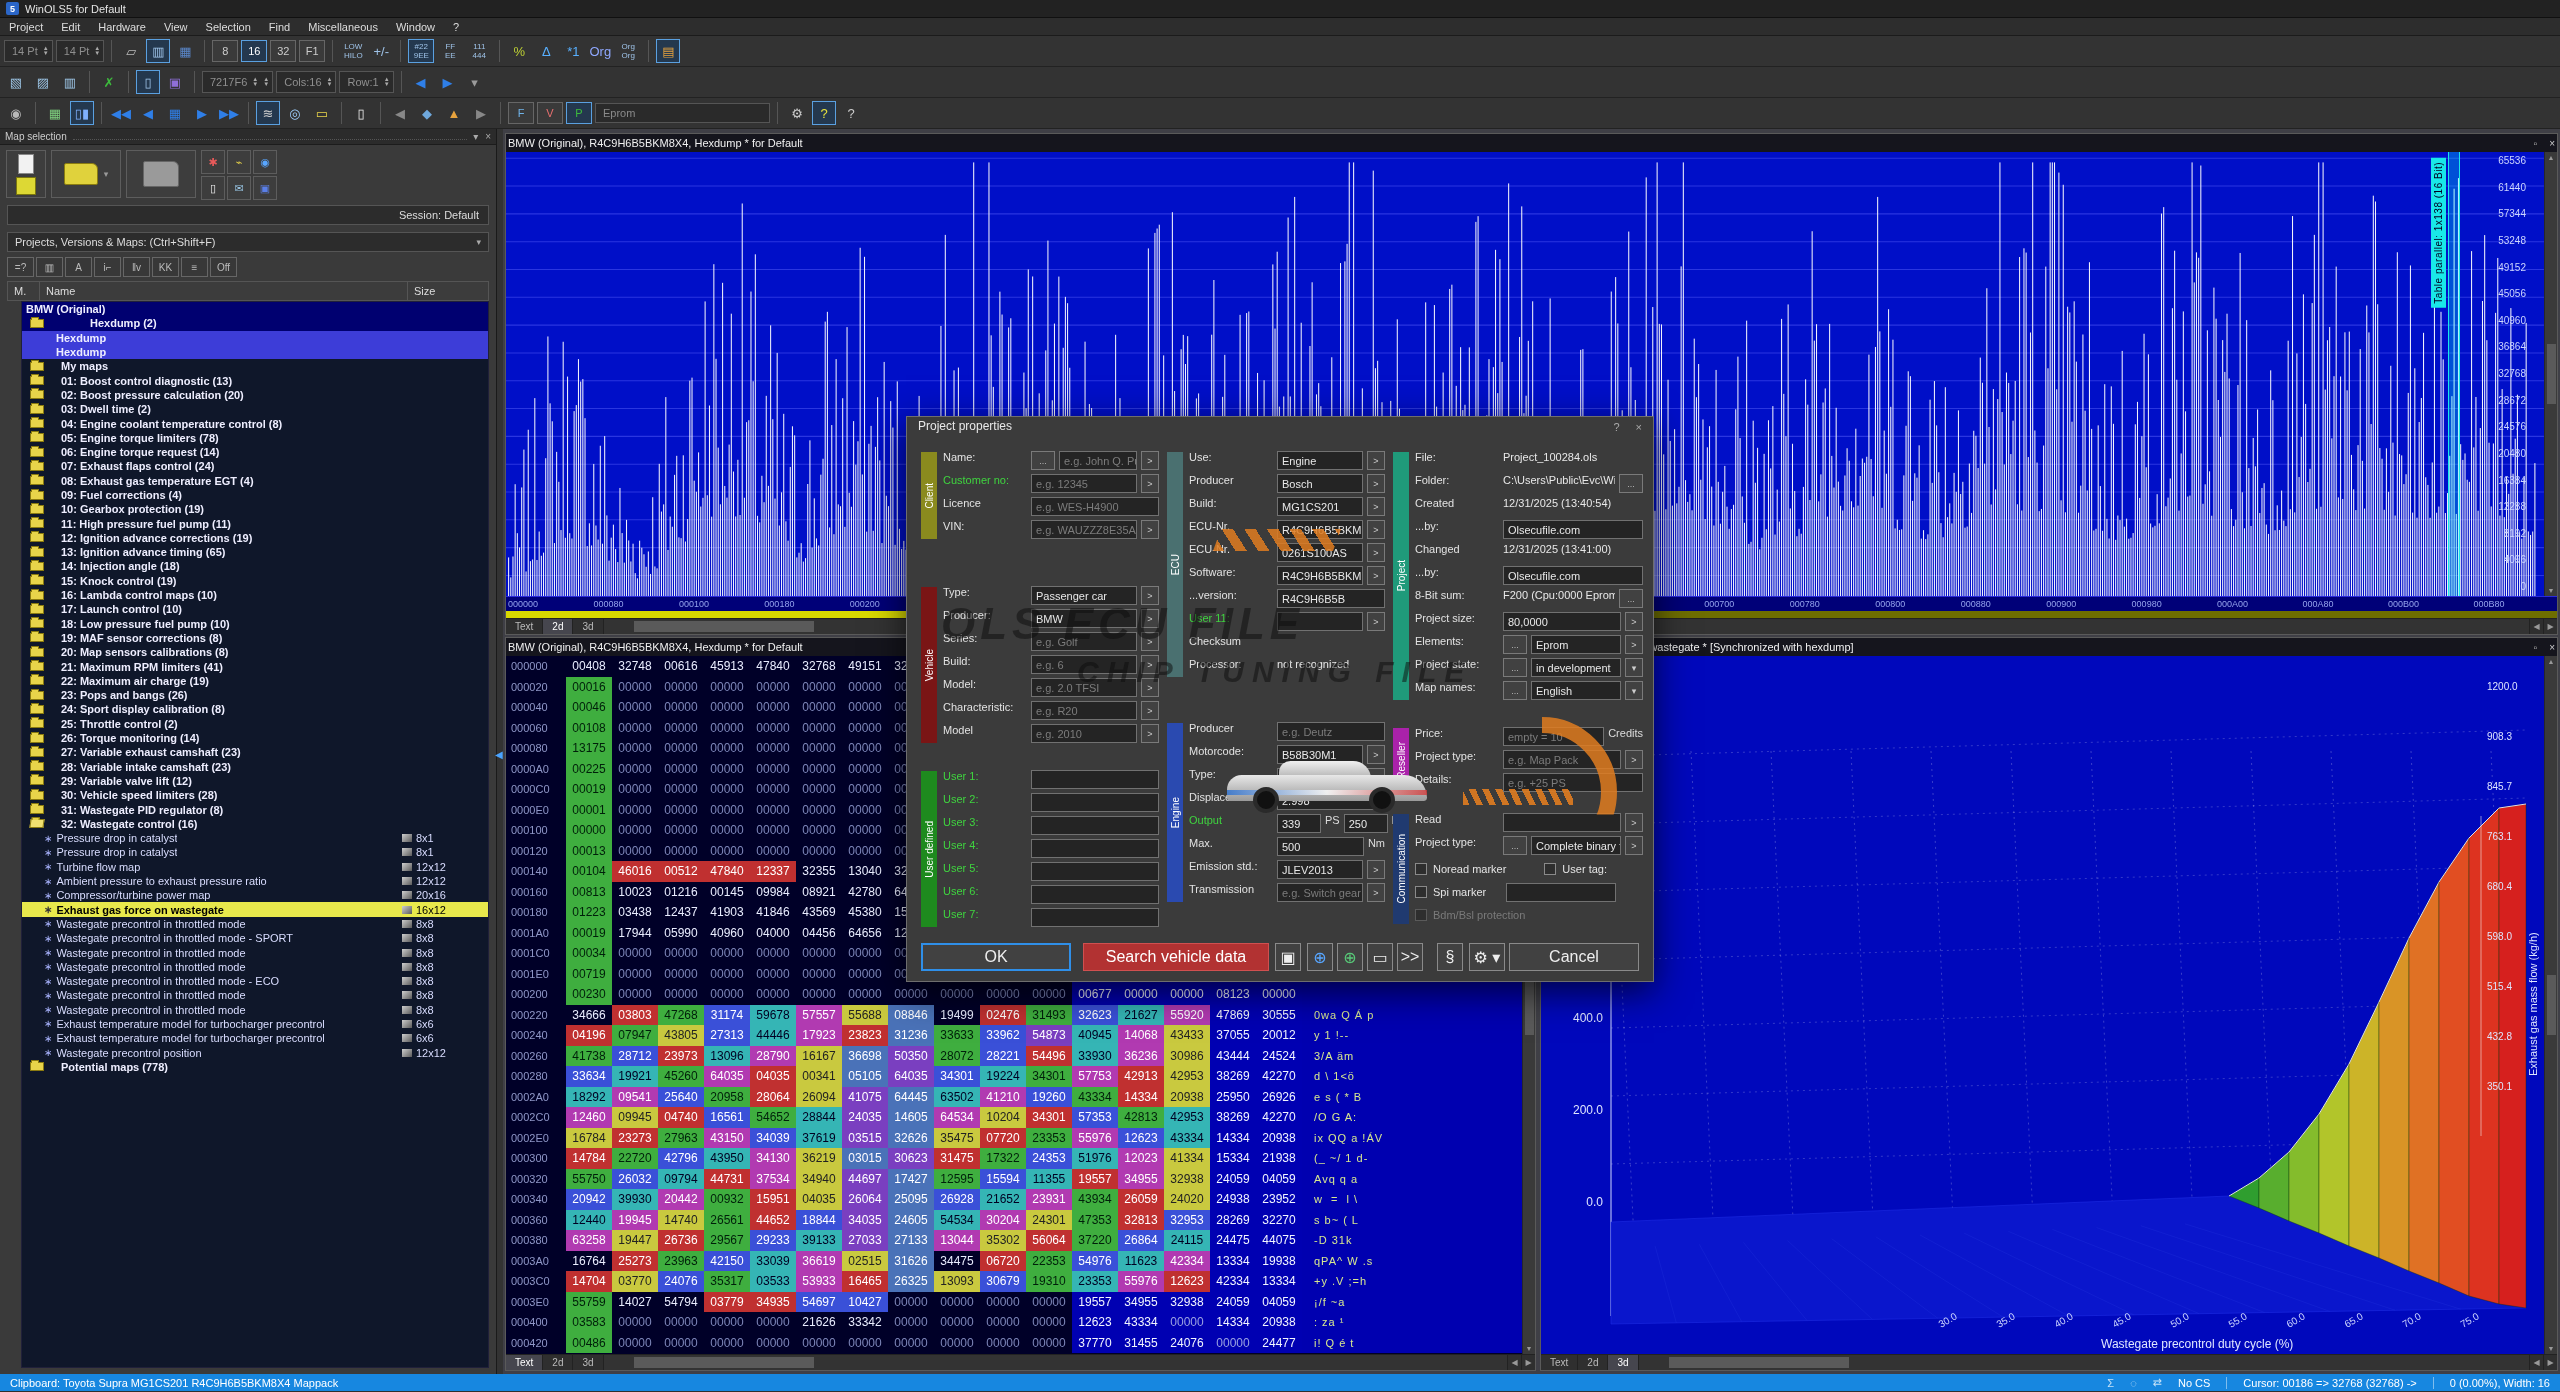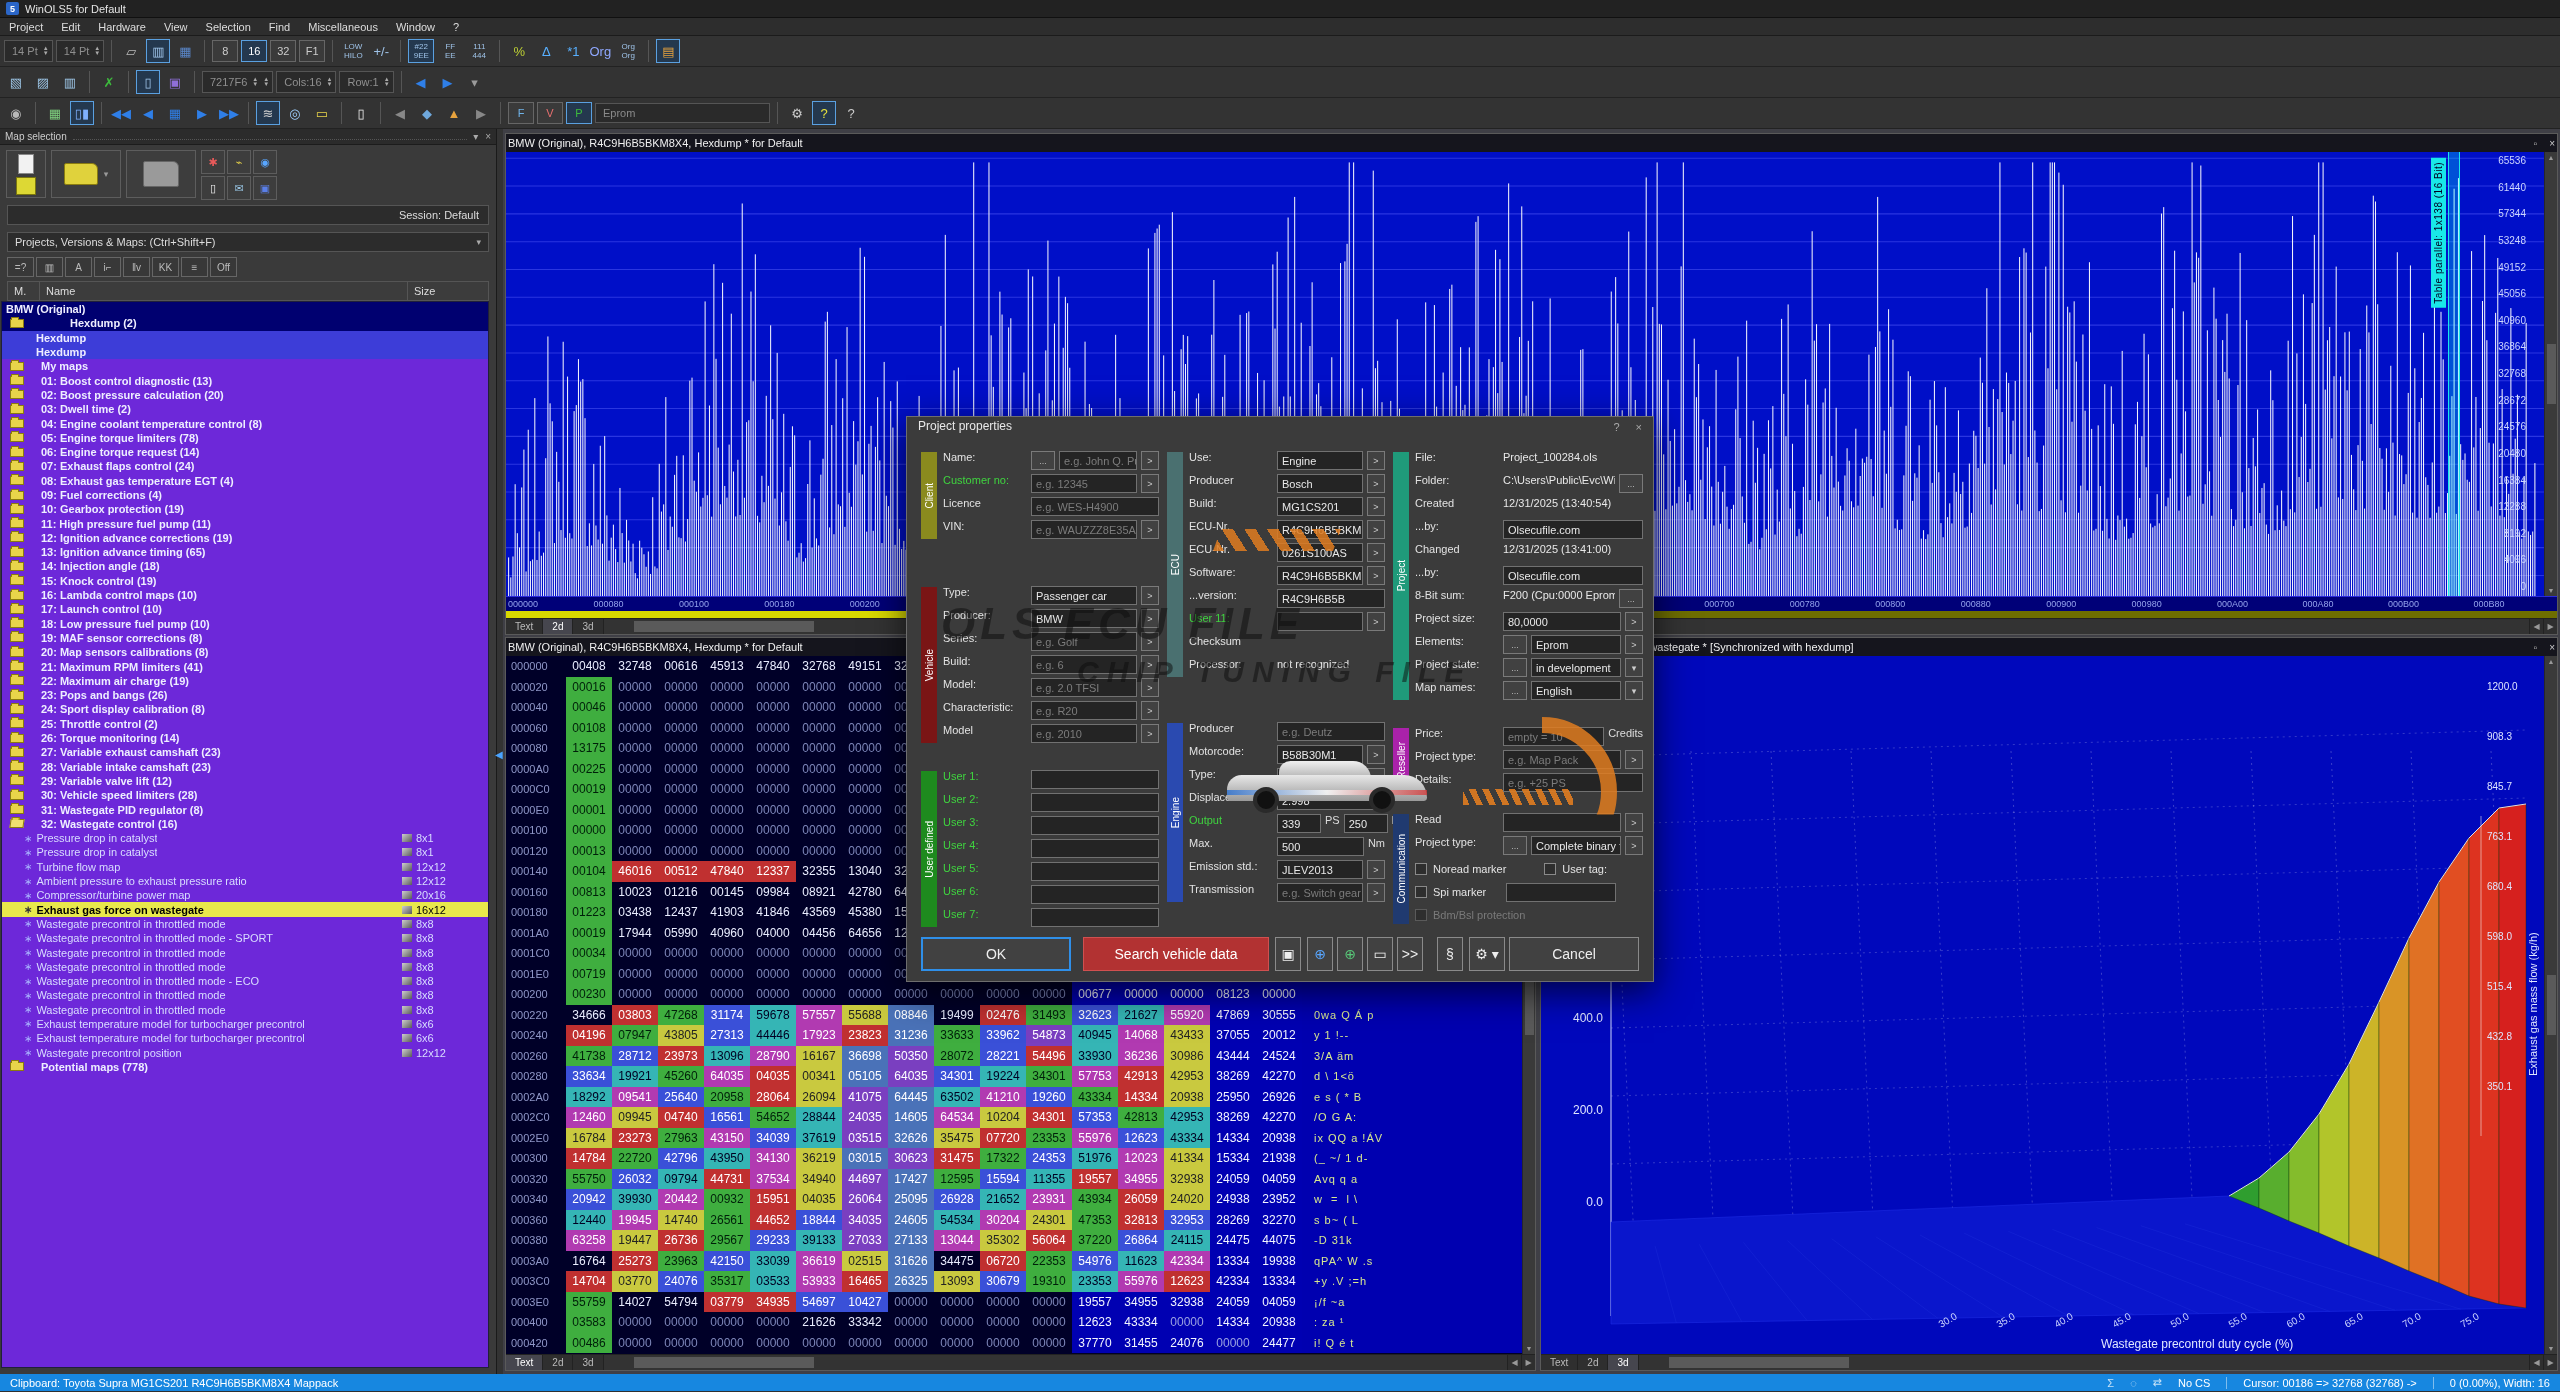--- a/index.html
+++ b/index.html
@@ -39,21 +39,21 @@
 .ic-gray{width:36px;height:26px;background:#9a9a9a;border:1px solid #666;border-radius:2px 6px 2px 2px;}
 .sb-minigrid{display:grid;grid-template-columns:24px 24px 24px;grid-auto-rows:24px;gap:2px;}
 .mini{border:1px solid #5d5d5d;background:#3d3d3d;display:flex;align-items:center;justify-content:center;font-size:11px;}
 #sb-session{height:20px;margin:0 7px 3px 7px;background:#2c2c2c;border:1px solid #555;font-size:11px;display:flex;align-items:center;justify-content:flex-end;padding:0 9px;color:#ddd;}
 #sb-combo{height:20px;margin:4px 7px;background:#2c2c2c;border:1px solid #555;font-size:11px;display:flex;align-items:center;padding:0 7px;color:#ddd;}
 #sb-combo .arr{margin-left:auto;color:#aaa;font-size:9px;}
 #sb-filter{display:flex;gap:2px;padding:1px 7px 3px 7px;}
 .sbf{height:20px;min-width:27px;border:1px solid #666;background:#383838;color:#bbb;font-size:10px;display:flex;align-items:center;justify-content:center;padding:0 4px;}
 #sb-cols{display:flex;height:20px;border:1px solid #555;background:#3c3c3c;margin:1px 7px 0 7px;font-size:11px;color:#ddd;}
 #sb-cols div{display:flex;align-items:center;padding:0 6px;border-right:1px solid #555;}
-#sb-list{flex:1;background:#6d28d9;margin:0 7px 6px 1px;border:1px solid #20203a;overflow:hidden;font-size:11px;position:relative;}
+#sb-list{flex:1;background:#0f172a;margin:0 7px 6px 21px;border:1px solid #20203a;overflow:hidden;font-size:11px;position:relative;}
 .trow{height:14.3px;display:flex;align-items:center;color:#eef;white-space:nowrap;overflow:hidden;}
 .trow .lbl{overflow:hidden;text-overflow:clip;white-space:nowrap;}
 .tr-top{background:#000070;font-weight:bold;padding-left:4px;}
 .tr-fs{background:#000070;font-weight:bold;gap:41px;}
 .tr-cs{background:#3d3dd8;font-weight:bold;padding-left:34px;}
 .tr-f{font-weight:bold;gap:12px;}
 .tr-m{color:#d9ddff;}
 .tr-hl{background:#e8e84c;color:#000;font-weight:bold;}
 .fold{width:14px;height:9px;background:#e8d44a;border:1px solid #8a7a10;margin:0 5px 0 8px;position:relative;flex:none;}
 .fold:before{content:"";position:absolute;top:-3px;left:0;width:6px;height:2px;background:#e8d44a;border:1px solid #8a7a10;border-bottom:none;}
@@ -127,21 +127,21 @@
 .dval.ph{color:#7c7c7c;}
 .dval.small{flex:none;width:44px;}
 .dtext{flex:1;color:#e8e8e8;white-space:nowrap;overflow:hidden;}
 .darr{width:18px;height:19px;flex:none;border:1px solid #7a7a7a;background:#414141;color:#ccc;display:flex;align-items:center;justify-content:center;font-size:9px;}
 .ddots{width:24px;height:19px;flex:none;border:1px solid #7a7a7a;background:#414141;color:#bbb;display:flex;align-items:center;justify-content:center;font-size:9px;}
 .dunit{flex:none;color:#ddd;}
 .dcheckrow{display:flex;align-items:center;height:20px;margin-bottom:3px;gap:6px;}
 .dcheck{width:12px;height:12px;border:1px solid #8a8a8a;background:#2e2e2e;flex:none;}
 .dim{color:#7a7a7a;}
 .dim .dcheck{border-color:#5a5a5a;}
-.dbtn{position:absolute;bottom:10px;height:34px;display:flex;align-items:center;justify-content:center;font-size:14px;color:#eee;background:#414141;border:1px solid #8a8a8a;}
+.dbtn{position:absolute;bottom:10px;height:28px;display:flex;align-items:center;justify-content:center;font-size:16px;color:#eee;background:#414141;border:1px solid #8a8a8a;}
 #dlg-ok{left:14px;width:150px;border:2px solid #2f8fe8;}
 #dlg-search{left:176px;width:186px;background:#b23232;border-color:#d05050;color:#fff;}
 .dico{width:26px;}
 #dlg-cancel{right:14px;width:130px;}
 
 #wm1,#wm2{position:absolute;font-weight:bold;font-style:italic;color:rgba(12,12,12,.5);letter-spacing:5px;pointer-events:none;z-index:2;font-size:44px;white-space:nowrap;}
 #wm1{left:34px;top:182px;}
 #wm2{left:170px;top:238px;font-size:30px;letter-spacing:8px;}
 #wm-ring{position:absolute;left:560px;top:300px;width:150px;height:150px;border:16px solid rgba(224,124,32,.85);border-radius:50%;clip-path:polygon(50% 0,100% 0,100% 65%,50% 65%);pointer-events:none;z-index:1;}
 #wm-hatch{position:absolute;left:556px;top:372px;width:110px;height:16px;background:repeating-linear-gradient(65deg,rgba(224,124,32,.9) 0 6px,transparent 6px 12px);pointer-events:none;z-index:3;}

